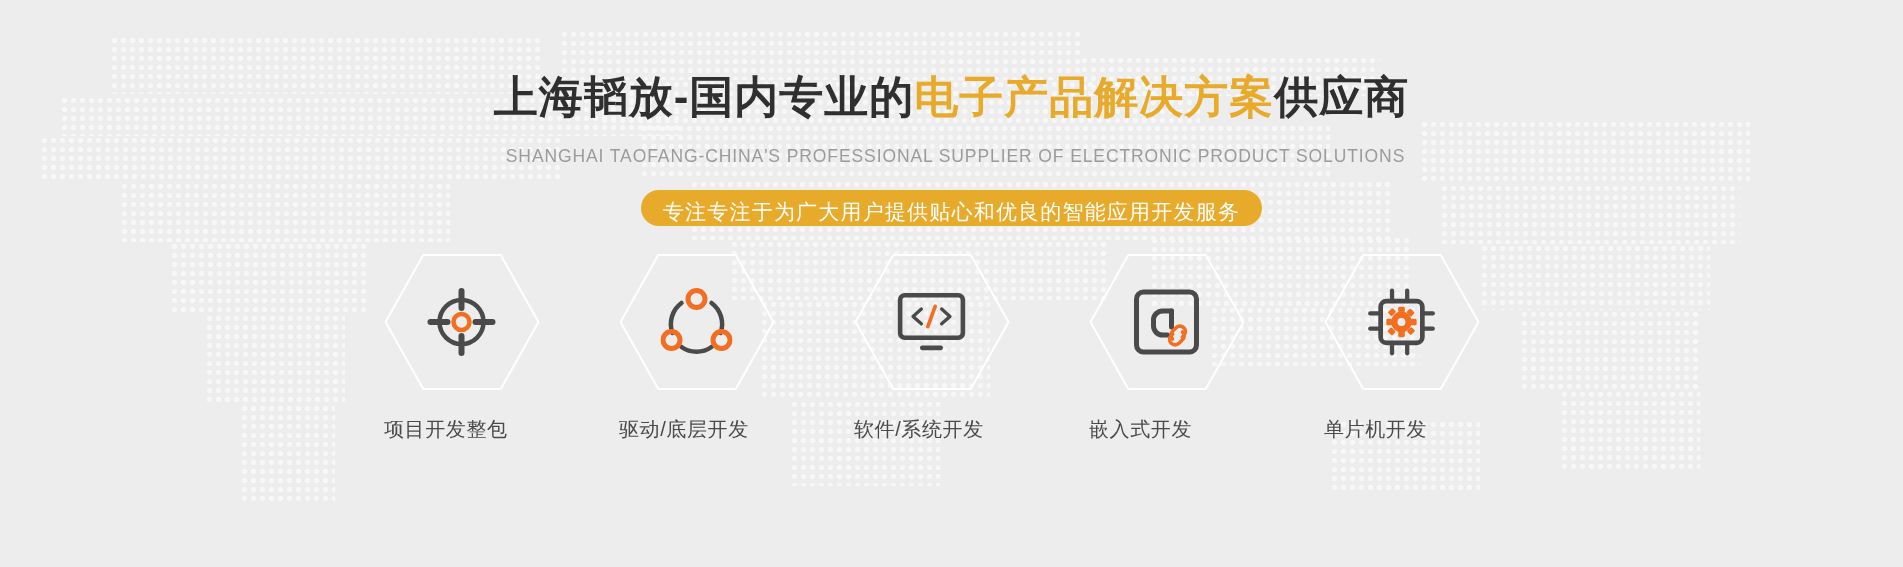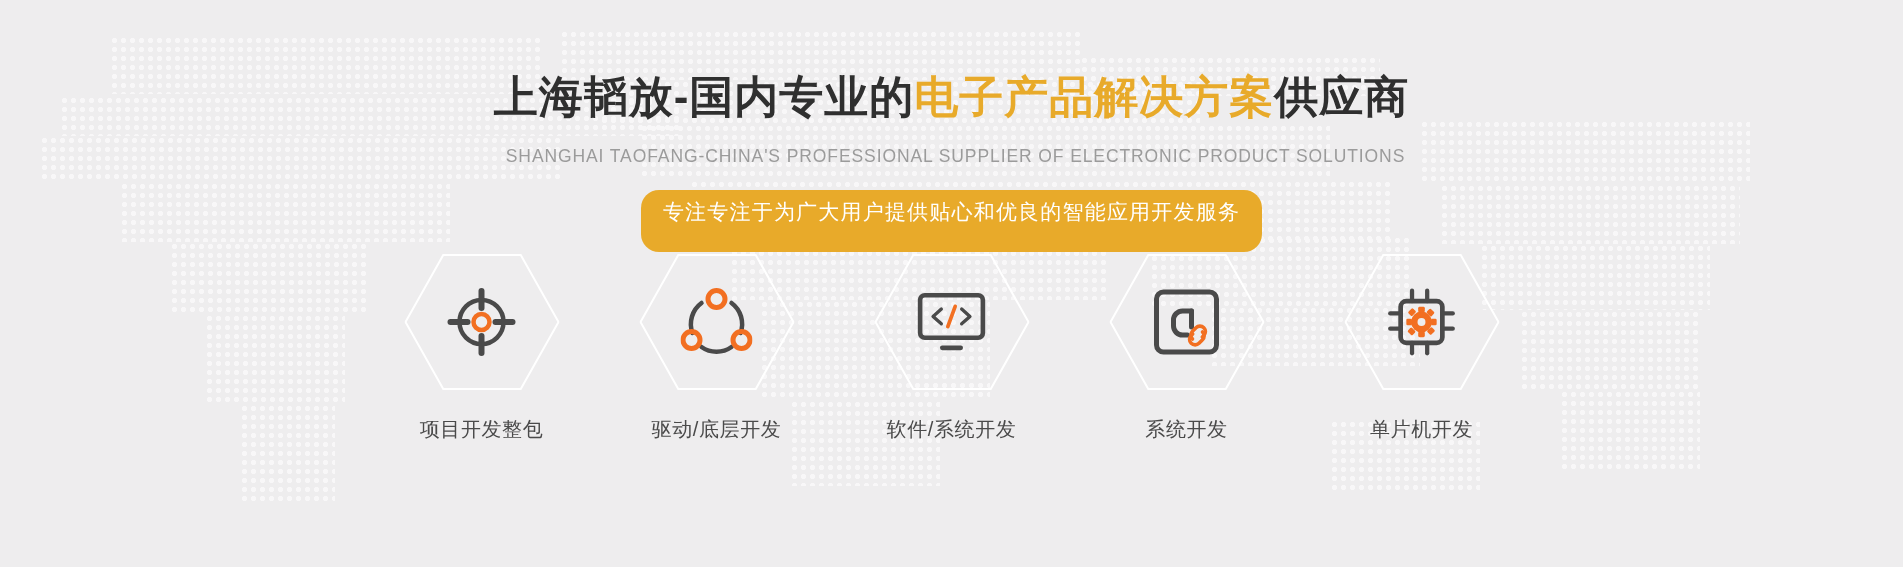--- a/index.html
+++ b/index.html
@@ -73,37 +73,37 @@
   .slogan-wrap {
     position:absolute; left:0; top:190px; width:100%;
     text-align:center;
   }
   .slogan {
     display:inline-block;
     background:#e8aa2a;
     color:#ffffff;
     font-size:21px;
     letter-spacing:1.2px;
-    padding:8px 22px 26px 22px;
+    padding:8px 22px 0 22px;
     border-radius:18px;
     white-space:nowrap;
   }
 
   
   .services {
     position:absolute; left:50%; transform:translateX(-50%);
     top:254px;
     display:flex;
     gap:40px;
   }
   .service {
     width:195px;
     display:flex;
     flex-direction:column;
-    align-items:center;
+    align-items:flex-start;
   }
   .hexwrap {
     position:relative;
     width:155px; height:136px;
     display:flex; align-items:center; justify-content:center;
   }
   .hexwrap svg.hexoutline {
     position:absolute; left:0; top:0;
   }
   .icon-holder {
@@ -227,21 +227,21 @@
             <rect x="5" y="5" width="60" height="60" rx="7" fill="none" stroke="#4a4a4a" stroke-width="5"></rect>
             <path d="M40 24 h-9 a9 9 0 0 0 -9 9 v6 a9 9 0 0 0 9 9 h5" fill="none" stroke="#4a4a4a" stroke-width="5" stroke-linecap="round"></path>
             <line x1="40" y1="24" x2="40" y2="40" stroke="#4a4a4a" stroke-width="5" stroke-linecap="round"></line>
             <g stroke="#f26f21" stroke-width="3.6" fill="none" stroke-linecap="round">
               <path d="M41 52 a5.5 5.5 0 0 1 0 -7.8 l3.5 -3.5 a5.5 5.5 0 0 1 7.8 7.8 l-1.5 1.5"></path>
               <path d="M51 45 a5.5 5.5 0 0 1 0 7.8 l-3.5 3.5 a5.5 5.5 0 0 1 -7.8 -7.8 l1.5 -1.5"></path>
             </g>
           </svg>
         </div>
       </div>
-      <div class="label">系统开发</div>
+      <div class="label">嵌入式开发</div>
     </div>
 
     <div class="service">
       <div class="hexwrap">
         <svg class="hexoutline" width="155" height="136" viewBox="0 0 155 136">
           <polygon points="38.75,1 116.25,1 154,68 116.25,135 38.75,135 1,68" fill="none" stroke="#ffffff" stroke-width="2"></polygon>
         </svg>
         <div class="icon-holder">
           <svg width="76" height="76" viewBox="0 0 76 76">
             <rect x="16" y="16" width="44" height="44" rx="6" fill="none" stroke="#4a4a4a" stroke-width="5"></rect>

